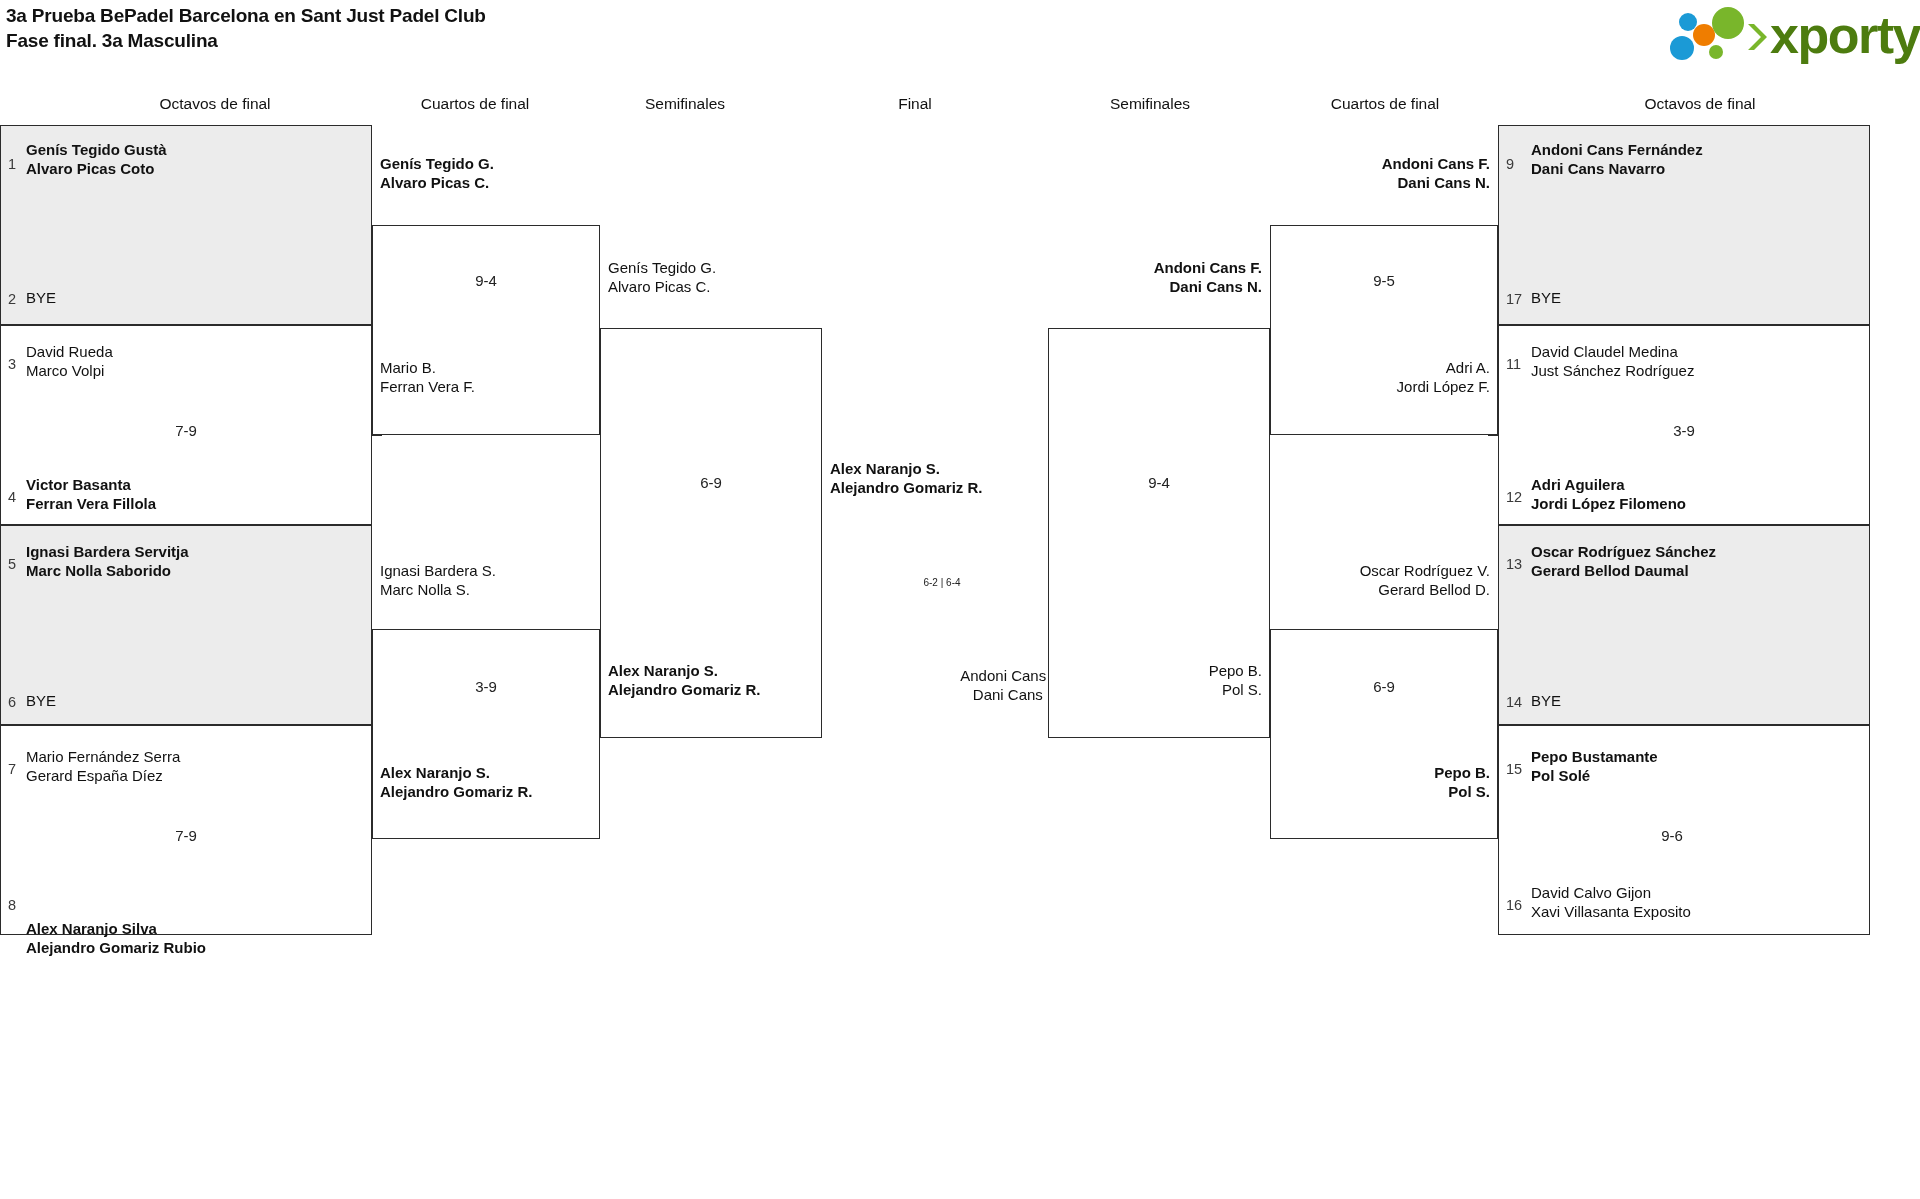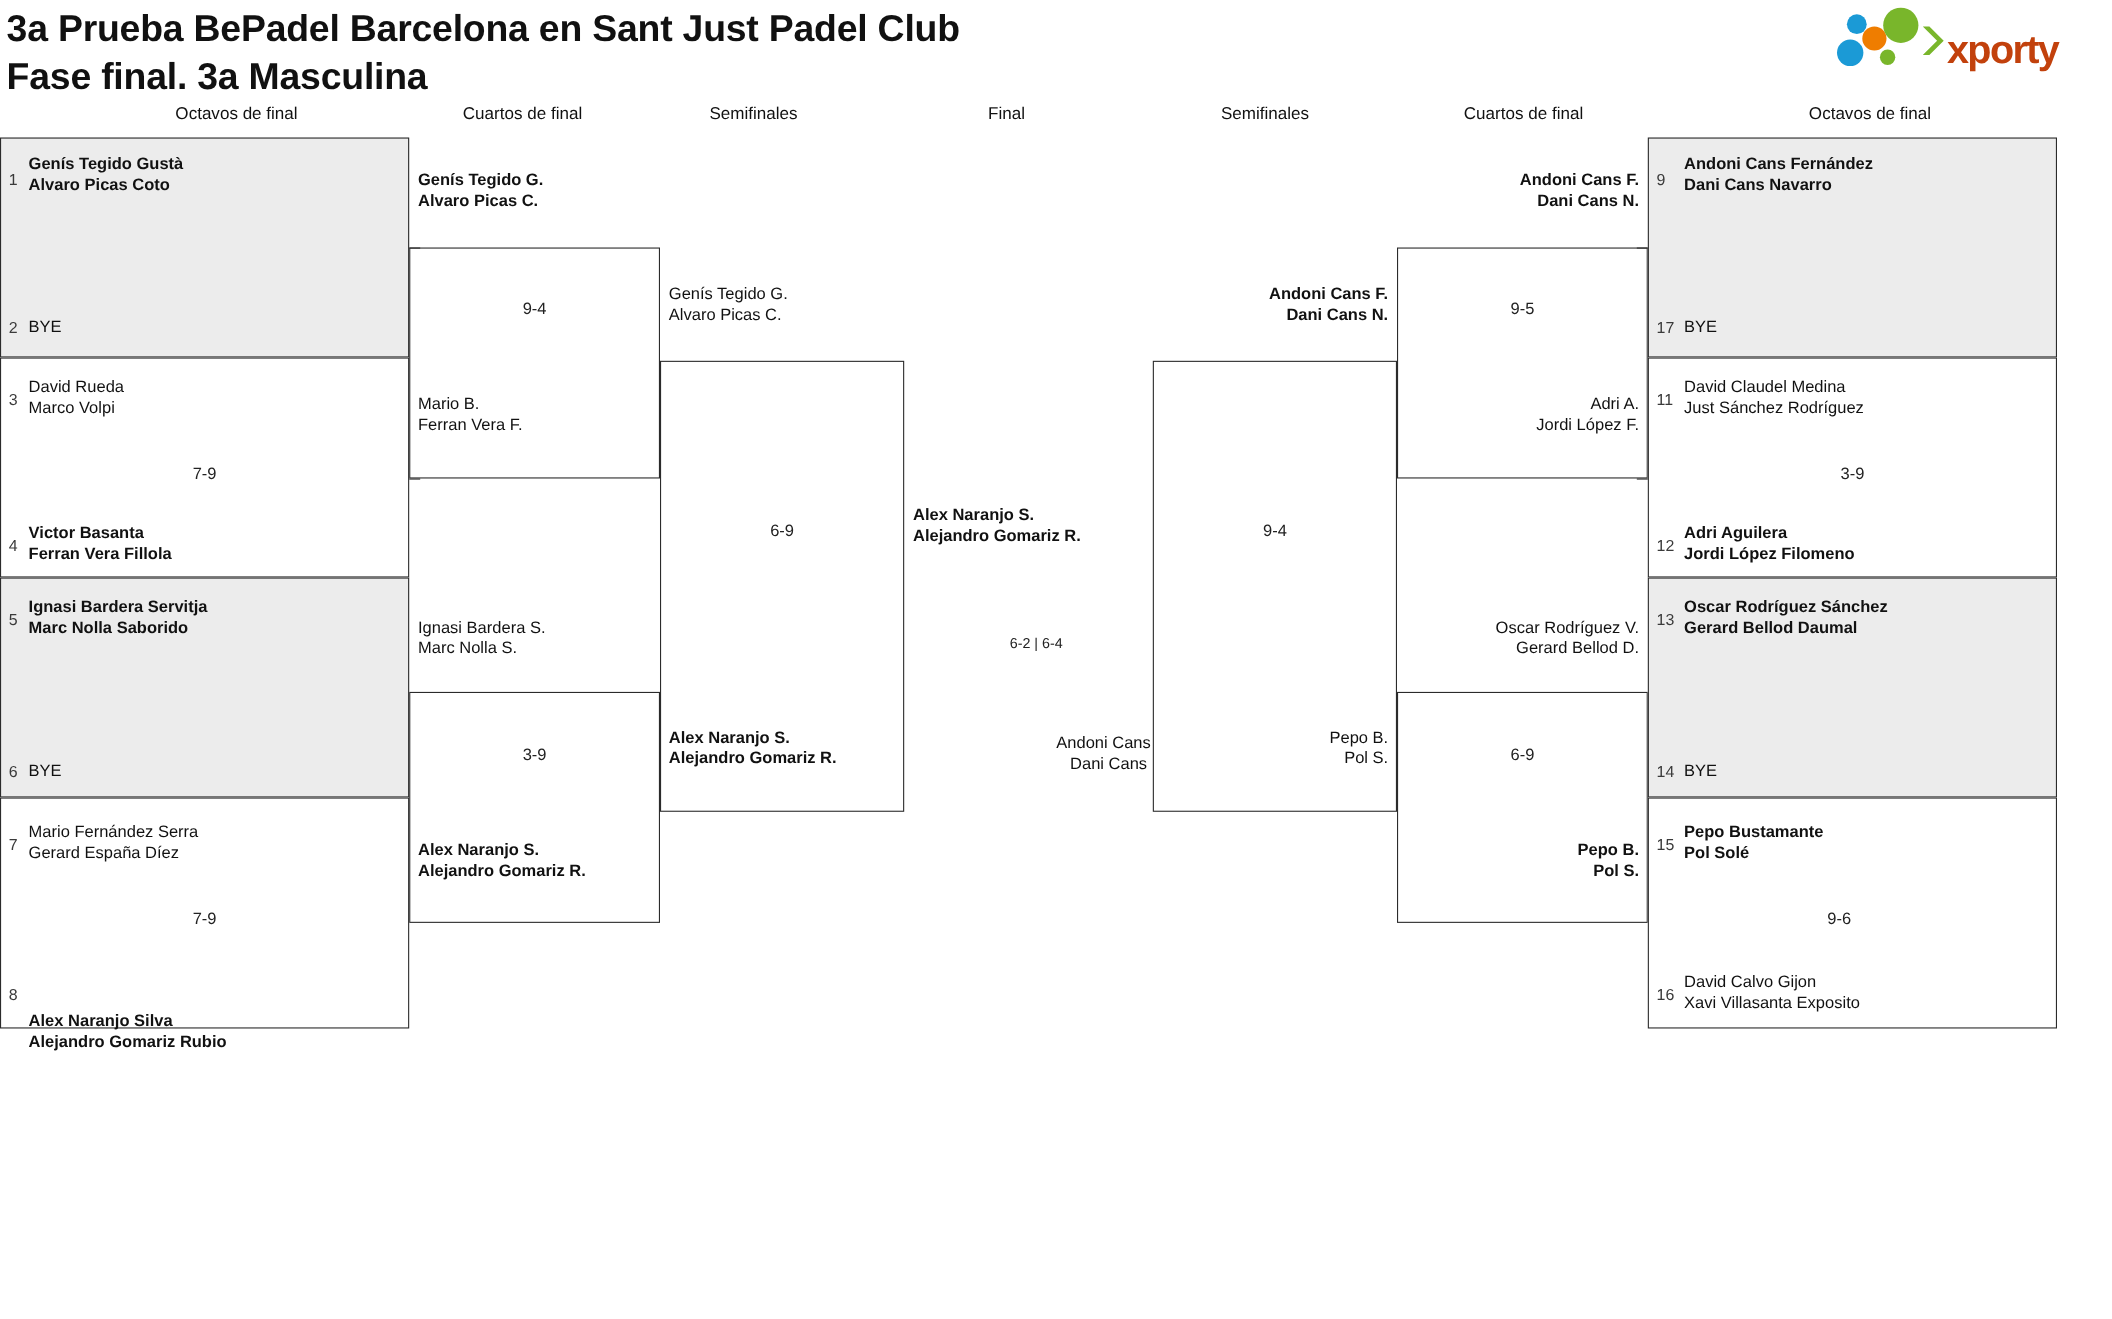--- a/index.html
+++ b/index.html
@@ -14,29 +14,29 @@
   }
 
   #root { position: relative; width: 1920px; height: 1199px; }
 
   
   .title-block {
     position: absolute; left: 6px; top: 4px;
     line-height: 1.30;
   }
   .title-line {
-    font-size: 34px; font-weight: bold; color: #111; letter-spacing: -0.2px;
+    font-size: 19px; font-weight: bold; color: #111; letter-spacing: -0.2px;
     white-space: nowrap;
   }
 
   
   .logo { position: absolute; right: 10px; top: 6px; width: 250px; height: 58px; }
   .logo-word {
-    position: absolute; left: 110px; top: 12px;
-    font-size: 36px; font-weight: bold; color: #c2410c;
+    position: absolute; left: 110px; top: 2px;
+    font-size: 52px; font-weight: bold; color: #4d7c0f;
     letter-spacing: -1.5px; line-height: 54px;
   }
 
   
   .round-hdr {
     position: absolute; top: 95px;
     font-size: 15.5px; color: #111; text-align: center;
     white-space: nowrap;
   }
 
@@ -59,21 +59,21 @@
     font-size: 15px; line-height: 19px; color: #111;
     white-space: nowrap;
   }
   .players.bold { font-weight: bold; }
   .players.ralign { text-align: right; }
 
   .score {
     position: absolute;
     font-size: 15px; color: #222; white-space: nowrap;
   }
-  .score.big { font-size: 13px; }
+  .score.big { font-size: 10px; }
 
   
   .ln { position: absolute; background: #2b2b2b; }
   .ln.h { height: 1px; }
 </style>
 </head>
 <body>
 
 <div id="root">
 

